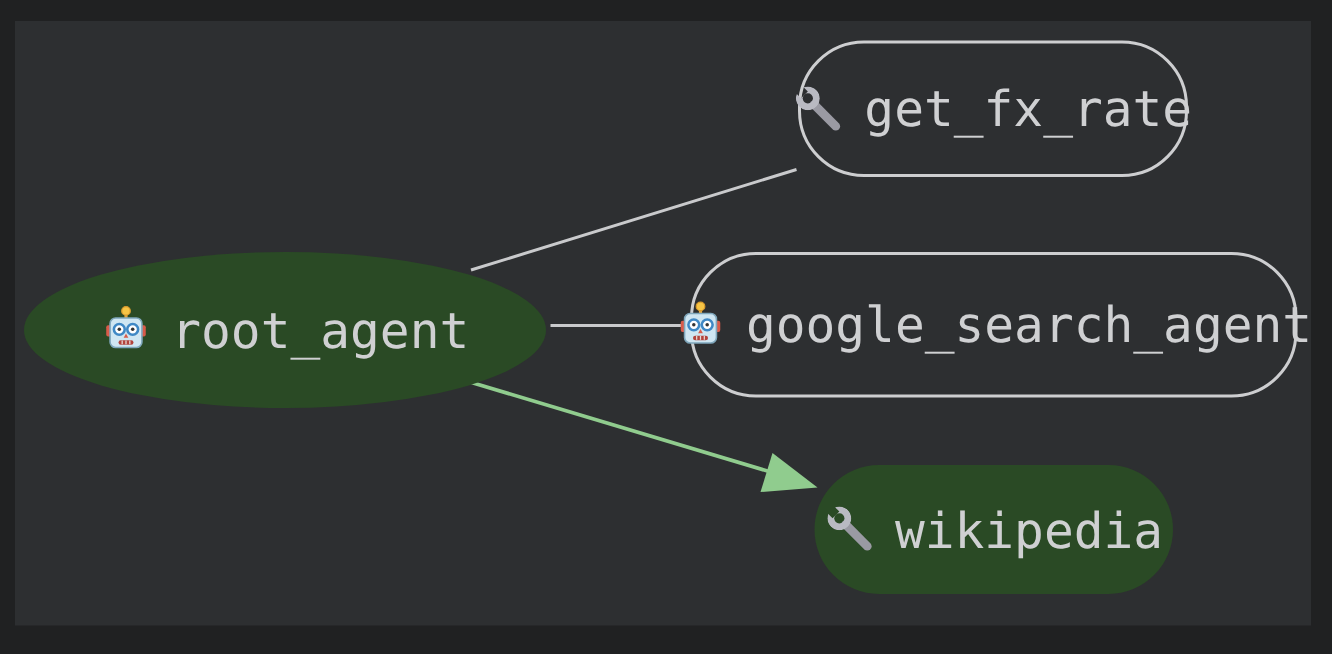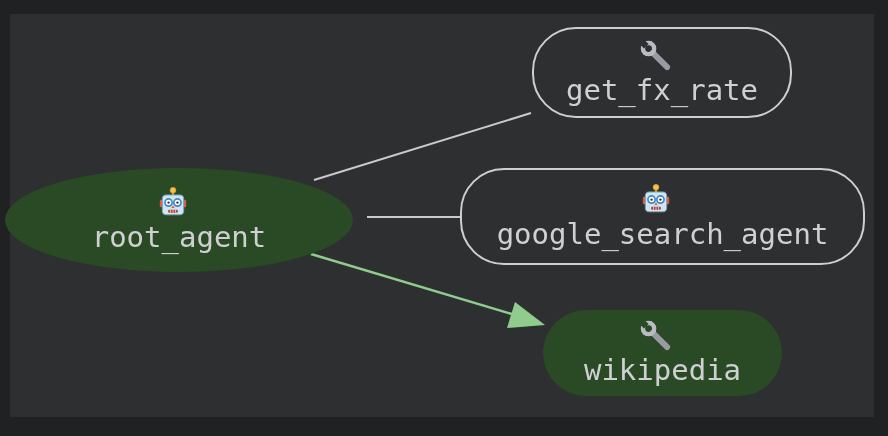--- a/index.html
+++ b/index.html
@@ -14,36 +14,35 @@
     background:#2d2f31;
   }
   .edge-layer{
     position:absolute;left:0;top:0;width:888px;height:436px;
     pointer-events:none;z-index:1;
   }
   .node{
     position:absolute;z-index:2;
     display:flex;align-items:center;justify-content:center;
     box-sizing:border-box;
-    color:#cfd0d2;font-size:29px;letter-spacing:0;
+    color:#cfd0d2;font-size:33px;letter-spacing:0;
     cursor:pointer;
-    flex-direction:column;
   }
   .node .label{white-space:nowrap;}
   .node .icon{
     display:inline-flex;width:34px;height:34px;
     margin-right:13px;flex:0 0 auto;
   }
   .node .icon svg{width:34px;height:34px;}
   .ellipse{border-radius:50%;}
   .pill{border-radius:44px;}
   .outlined{border:2px solid #cdced0;background:transparent;}
   .filled{background:#2a4a25;border:none;}
   
-  #n-root{left:5px;top:168px;width:348px;height:104px;text-align:right;}
+  #n-root{left:16px;top:168px;width:348px;height:104px;text-align:right;}
   #n-fx{left:532px;top:27px;width:260px;height:91px;}
   #n-google{left:460px;top:168px;width:405px;height:97px;}
   #n-wiki{left:543px;top:310px;width:239px;height:86px;}
 </style>
 </head>
 <body>
 
 <div class="stage">
 
   <div class="canvas" style="background-color: rgb(45, 47, 49);"></div>

